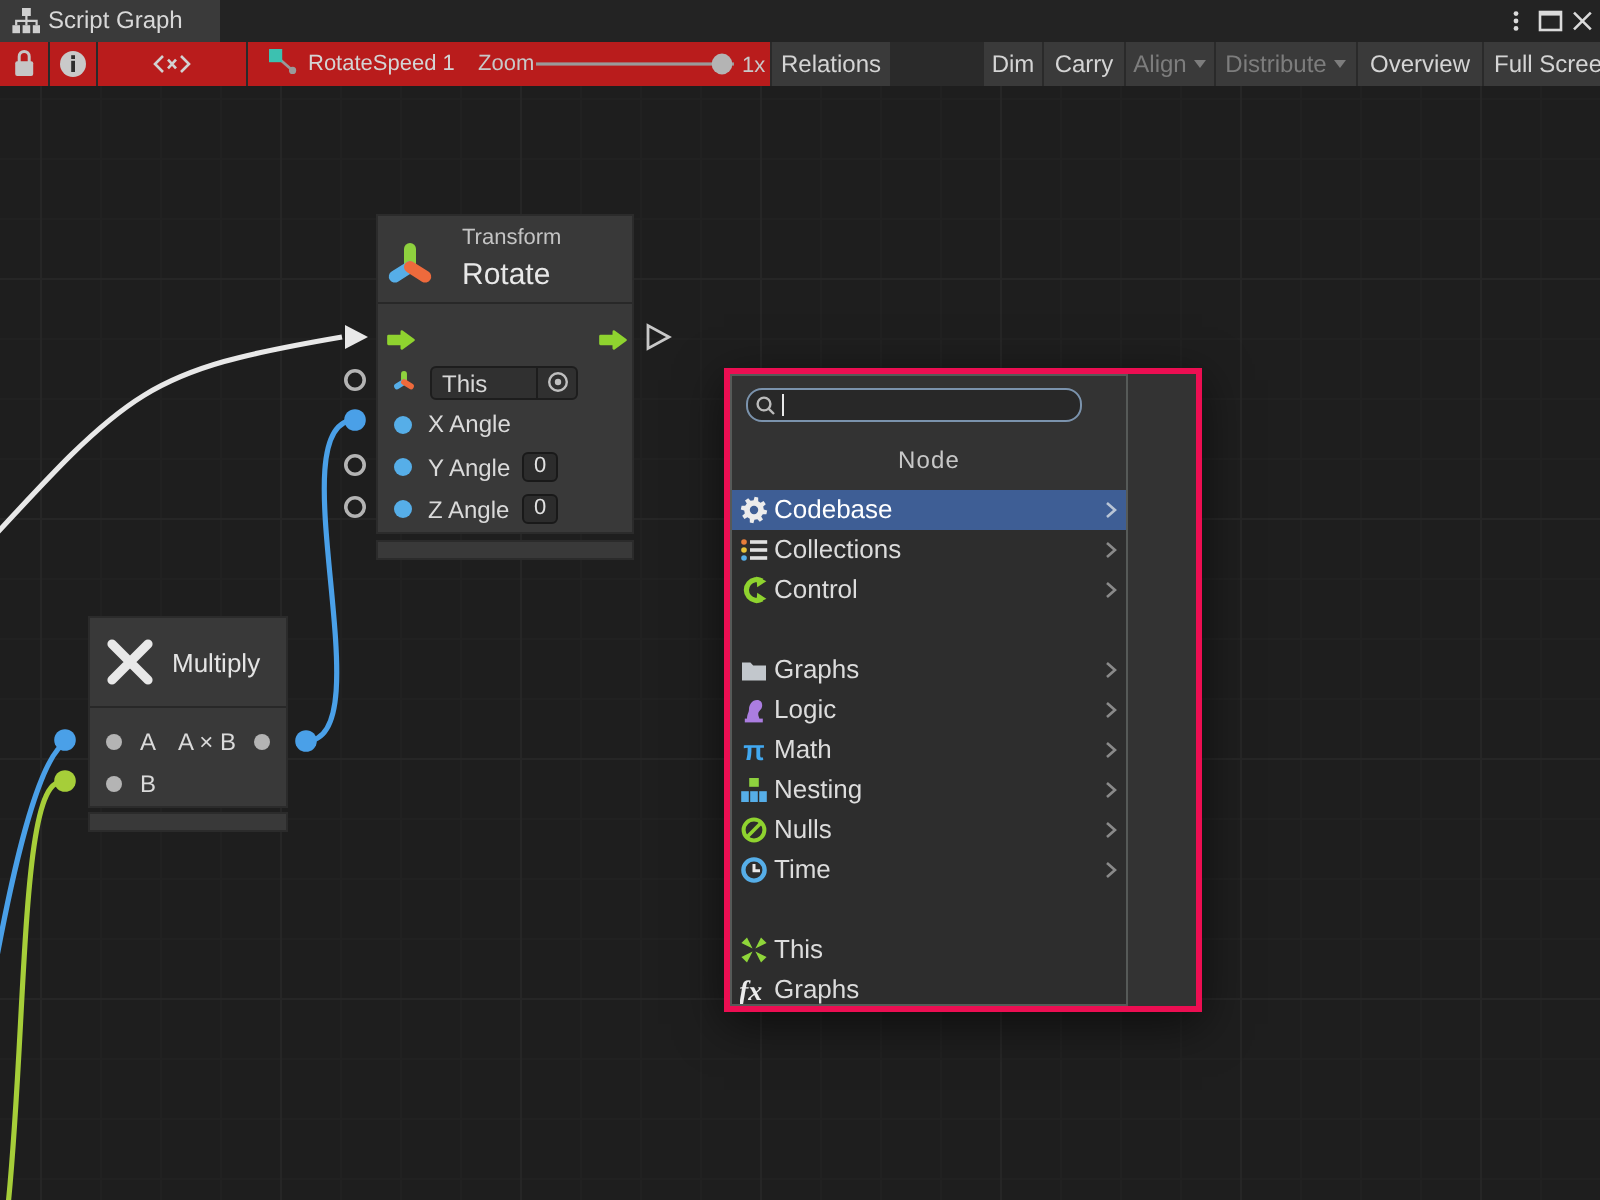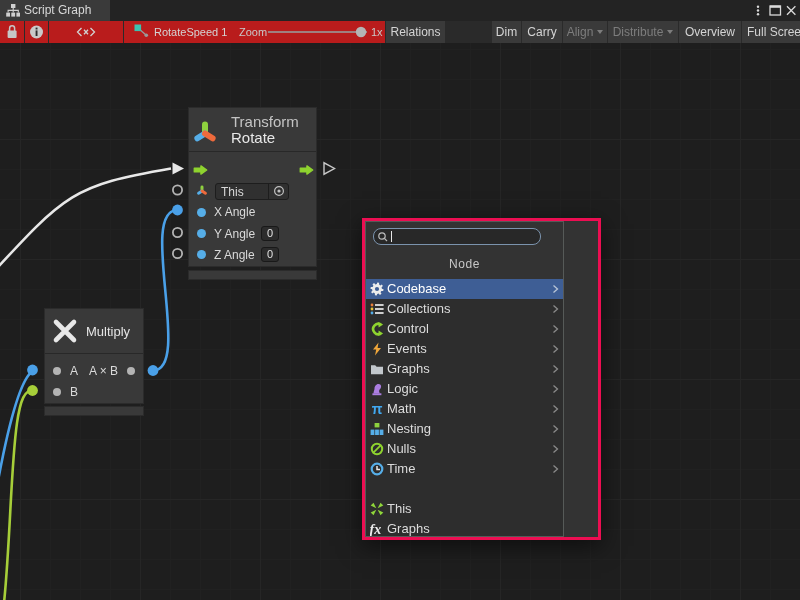--- a/index.html
+++ b/index.html
@@ -40,21 +40,21 @@
 .node { position:absolute; background:#393939; border:1px solid #2b2b2b; }
 .nhead { position:absolute; left:0; top:0; width:100%; border-bottom:1px solid #282828; }
 .nfoot { position:absolute; background:#393939; border:1px solid #2b2b2b; }
 .prow { position:absolute; color:#dadada; font-size:12px; }
 .pdot { position:absolute; border-radius:50%; }
 .pfield { position:absolute; background:#2c2c2c; border:1px solid #191919; border-radius:3px;
   color:#e0e0e0; font-size:11px; }
 
 
 #finder { position:absolute; left:362px; top:141px; width:239px; height:322px;
-  background:#333333; border:3px solid #ec0e52; box-shadow:0 6px 22px rgba(0,0,0,.55);margin-top:34px; }
+  background:#333333; border:3px solid #ec0e52; box-shadow:0 6px 22px rgba(0,0,0,.55); }
 #finder::after { content:""; position:absolute; left:0; top:0; width:199px; height:316px;
   border:1px solid #565a58; box-sizing:border-box; z-index:10; }
 #searchbox { position:absolute; left:8px; top:7px; width:168px; height:17px;
   background:#282828; border:1px solid #7b93ad; border-radius:8px; }
 #nodehdr { position:absolute; left:0; top:33px; width:199px; height:20px; text-align:center;
   color:#c8c8c8; font-size:12px; line-height:20px; letter-spacing:0.6px; }
 #list { position:absolute; left:0; top:58px; width:199px; height:258px; background:#2d2d2d; }
 .lrow { position:absolute; left:0; width:199px; height:20px; color:#dcdcdc; font-size:13px;
   line-height:20px;padding-left:45px; }
 .lrow.sel { background:#3e5e95; color:#ffffff; }
@@ -153,21 +153,21 @@
 
     <div class="node" style="left:188px;top:64px;width:129px;height:160px;">
       <div class="nhead" style="height:44px;">
         <svg width="28" height="28" viewBox="0 0 28 28" style="position:absolute;left:2px;top:12px;">
           <g stroke-width="6" stroke-linecap="round">
             <path d="M14 13.5V4.5" stroke="#8ed13e"></path>
             <path d="M14 13.5l-7.6 4.8" stroke="#56aee8"></path>
             <path d="M14 13.5l7.6 4.8" stroke="#ee6a3c"></path>
           </g>
         </svg>
-        <div style="position:absolute;left:42px;top:5px;font-size:15px;color:#c4c4c4;">Transform</div>
+        <div style="position:absolute;left:42px;top:5px;font-size:11px;color:#c4c4c4;">Transform</div>
         <div style="position:absolute;left:42px;top:21px;font-size:15px;color:#e8e8e8;">Rotate</div>
       </div>
 
       <svg width="15" height="12" viewBox="0 0 18 13" style="position:absolute;left:4px;top:56px;">
         <path d="M1.5 4.2h8V1.5L16.5 6.5 9.5 11.5V8.8h-8z" fill="#8fd32f" stroke="#8fd32f" stroke-width="1.6" stroke-linejoin="round"></path>
       </svg>
       <svg width="15" height="12" viewBox="0 0 18 13" style="position:absolute;left:110px;top:56px;">
         <path d="M1.5 4.2h8V1.5L16.5 6.5 9.5 11.5V8.8h-8z" fill="#8fd32f" stroke="#8fd32f" stroke-width="1.6" stroke-linejoin="round"></path>
       </svg>
 
@@ -253,29 +253,20 @@
           <svg class="licon" viewBox="0 0 14 14">
               <path d="M11 2.5 A5.2 5.2 0 1 0 11 11.5" fill="none" stroke="#8fd32f" stroke-width="2.6"></path>
               <polygon points="8.2,0.2 13.2,2.6 8.6,5.6" fill="#8fd32f"></polygon>
               <polygon points="8.2,13.8 13.2,11.4 8.6,8.4" fill="#8fd32f"></polygon>
             </svg>
           <span class="ltext">Control</span>
           <svg class="chev" width="7" height="14" viewBox="0 0 7 14">
               <path d="M1.5 3.5L5.5 7l-4 3.5" fill="none" stroke="#8a8a8a" stroke-width="1.3"></path>
             </svg>
         </div>
-        <div class="lrow" style="top:60px;">
-          <svg class="licon" viewBox="0 0 14 14">
-              <polygon points="8.5,0.5 3,7.6 6.2,7.6 5,13.5 11,5.9 7.6,5.9" fill="#f0a63a"></polygon>
-            </svg>
-          <span class="ltext">Events</span>
-          <svg class="chev" width="7" height="14" viewBox="0 0 7 14">
-              <path d="M1.5 3.5L5.5 7l-4 3.5" fill="none" stroke="#8a8a8a" stroke-width="1.3"></path>
-            </svg>
-        </div>
         <div class="lrow" style="top:80px;">
           <svg class="licon" viewBox="0 0 14 14">
               <path d="M1 3.2h4.2l1.4 1.6H13v7.4H1z" fill="#c2c7cc"></path>
             </svg>
           <span class="ltext">Graphs</span>
           <svg class="chev" width="7" height="14" viewBox="0 0 7 14">
               <path d="M1.5 3.5L5.5 7l-4 3.5" fill="none" stroke="#8a8a8a" stroke-width="1.3"></path>
             </svg>
         </div>
         <div class="lrow" style="top:100px;">

